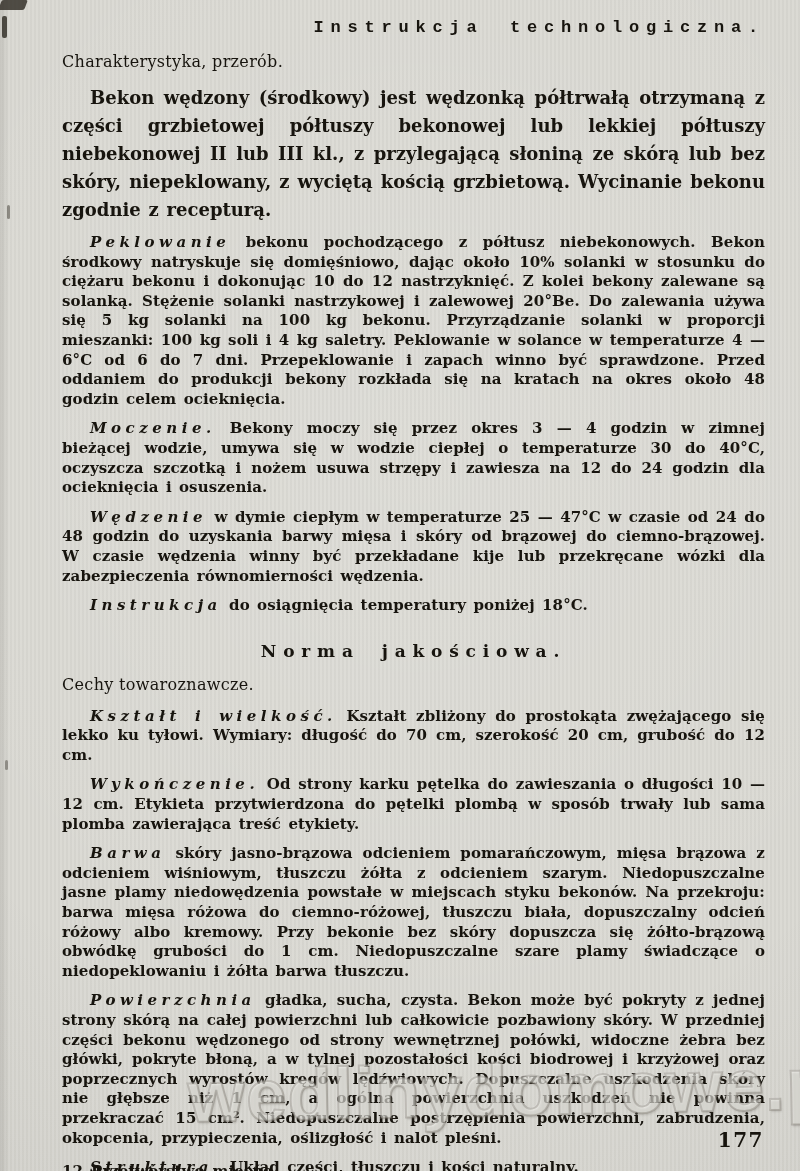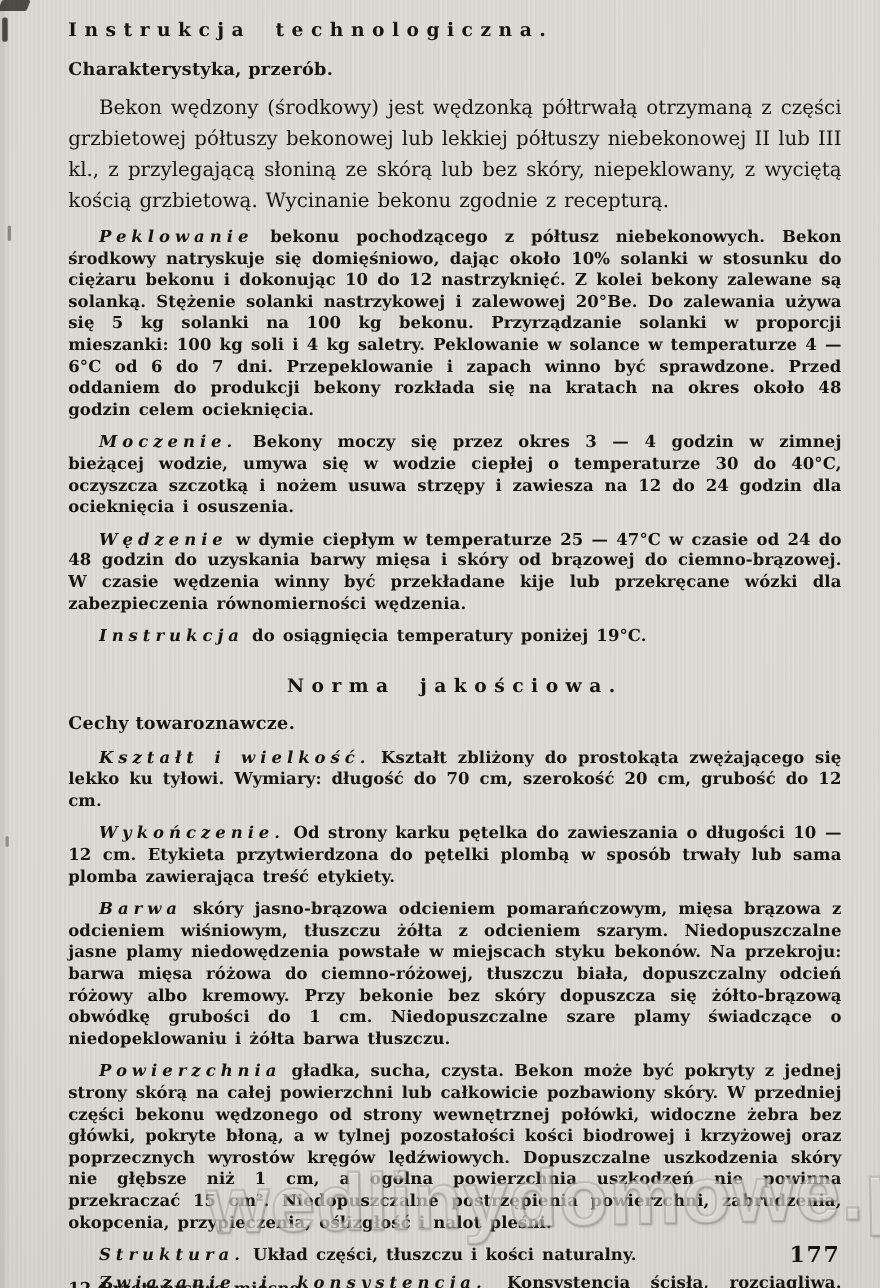--- a/index.html
+++ b/index.html
@@ -30,37 +30,38 @@
   .speck.s4 { left: 5px; top: 760px; width: 3px; height: 10px; opacity:.4; }
 
   .content {
     position: absolute;
     left: 62px;
     width: 703px;
     top: 18px;
   }
   .doc-title {
     margin: 0 0 15px 0;
-    text-align: left;
+    text-align: right;
     font-size: 17px;
     font-weight: bold;
     letter-spacing: 0.40em;
     word-spacing: 0.55em;
     white-space: nowrap;
+    font-family: Liberation Mono, monospace;
   }
   .subheading {
     margin: 0 0 13px 0;
     font-size: 16px;
-    font-weight: bold;
+    font-weight: normal;
     letter-spacing: 0.02em;
   }
   .intro {
     margin: 0 0 9px 0;
     font-size: 18px;
-    font-weight: normal;
+    font-weight: bold;
     line-height: 28px;
     text-align: justify;
     text-indent: 28px;
     word-spacing: 1.5px;
   }
   .para {
     margin: 0 0 10px 0;
     font-size: 15px;
     font-weight: bold;
     line-height: 19.6px;
@@ -131,21 +132,21 @@
     <h2 class="subheading">Charakterystyka, przerób.</h2>
 
     <p class="intro">Bekon wędzony (środkowy) jest wędzonką półtrwałą otrzymaną z części grzbietowej półtuszy bekonowej lub lekkiej półtuszy niebekonowej II lub III kl., z przylegającą słoniną ze skórą lub bez skóry, niepeklowany, z wyciętą kością grzbietową. Wycinanie bekonu zgodnie z recepturą.</p>
 
     <p class="para"><span class="lead">Peklowanie</span> <span>bekonu pochodzącego z półtusz niebekonowych. Bekon środkowy natryskuje się domięśniowo, dając około 10% solanki w stosunku do ciężaru bekonu i dokonując 10 do 12 nastrzyknięć. Z kolei bekony zalewane są solanką. Stężenie solanki nastrzykowej i zalewowej 20°Be. Do zalewania używa się 5 kg solanki na 100 kg bekonu. Przyrządzanie solanki w proporcji mieszanki: 100 kg soli i 4 kg saletry. Peklowanie w solance w temperaturze 4 — 6°C od 6 do 7 dni. Przepeklowanie i zapach winno być sprawdzone. Przed oddaniem do produkcji bekony rozkłada się na kratach na okres około 48 godzin celem ocieknięcia.</span></p>
 
     <p class="para"><span class="lead">Moczenie.</span> <span>Bekony moczy się przez okres 3 — 4 godzin w zimnej bieżącej wodzie, umywa się w wodzie ciepłej o temperaturze 30 do 40°C, oczyszcza szczotką i nożem usuwa strzępy i zawiesza na 12 do 24 godzin dla ocieknięcia i osuszenia.</span></p>
 
     <p class="para"><span class="lead">Wędzenie</span> <span>w dymie ciepłym w temperaturze 25 — 47°C w czasie od 24 do 48 godzin do uzyskania barwy mięsa i skóry od brązowej do ciemno-brązowej. W czasie wędzenia winny być przekładane kije lub przekręcane wózki dla zabezpieczenia równomierności wędzenia.</span></p>
 
-    <p class="para"><span class="lead">Instrukcja</span> <span>do osiągnięcia temperatury poniżej 19°C.</span></p>
+    <p class="para"><span class="lead">Instrukcja</span> <span>do osiągnięcia temperatury poniżej 18°C.</span></p>
 
     <h1 class="section-title">Norma jakościowa.</h1>
 
     <h2 class="subheading">Cechy towaroznawcze.</h2>
 
     <p class="para"><span class="lead">Kształt i wielkość.</span> <span>Kształt zbliżony do prostokąta zwężającego się lekko ku tyłowi. Wymiary: długość do 70 cm, szerokość 20 cm, grubość do 12 cm.</span></p>
 
     <p class="para"><span class="lead">Wykończenie.</span> <span>Od strony karku pętelka do zawieszania o długości 10 — 12 cm. Etykieta przytwierdzona do pętelki plombą w sposób trwały lub sama plomba zawierająca treść etykiety.</span></p>
 
     <p class="para"><span class="lead">Barwa</span> <span>skóry jasno-brązowa odcieniem pomarańczowym, mięsa brązowa z odcieniem wiśniowym, tłuszczu żółta z odcieniem szarym. Niedopuszczalne jasne plamy niedowędzenia powstałe w miejscach styku bekonów. Na przekroju: barwa mięsa różowa do ciemno-różowej, tłuszczu biała, dopuszczalny odcień różowy albo kremowy. Przy bekonie bez skóry dopuszcza się żółto-brązową obwódkę grubości do 1 cm. Niedopuszczalne szare plamy świadczące o niedopeklowaniu i żółta barwa tłuszczu.</span></p>

